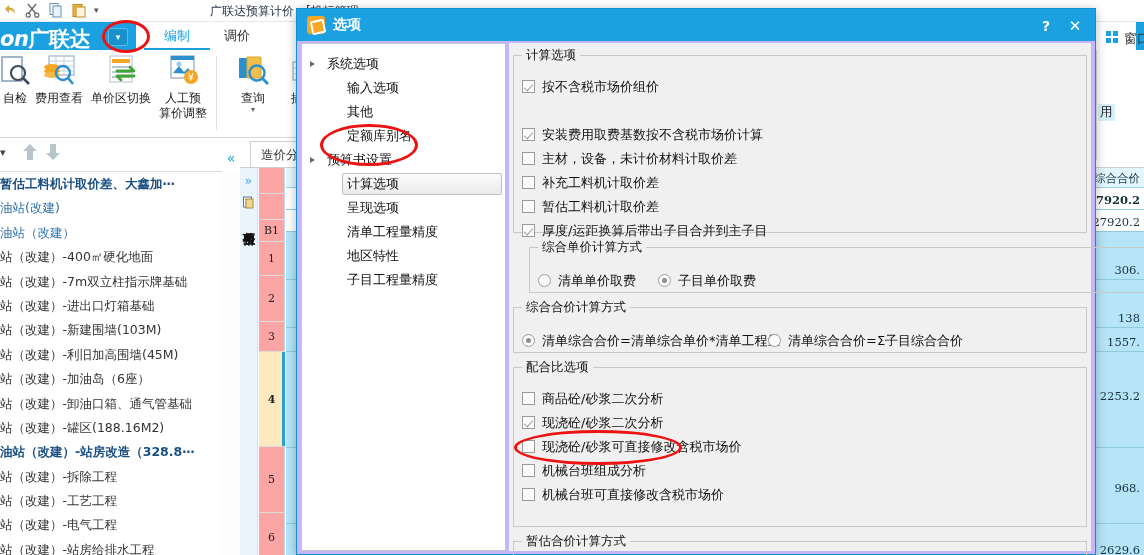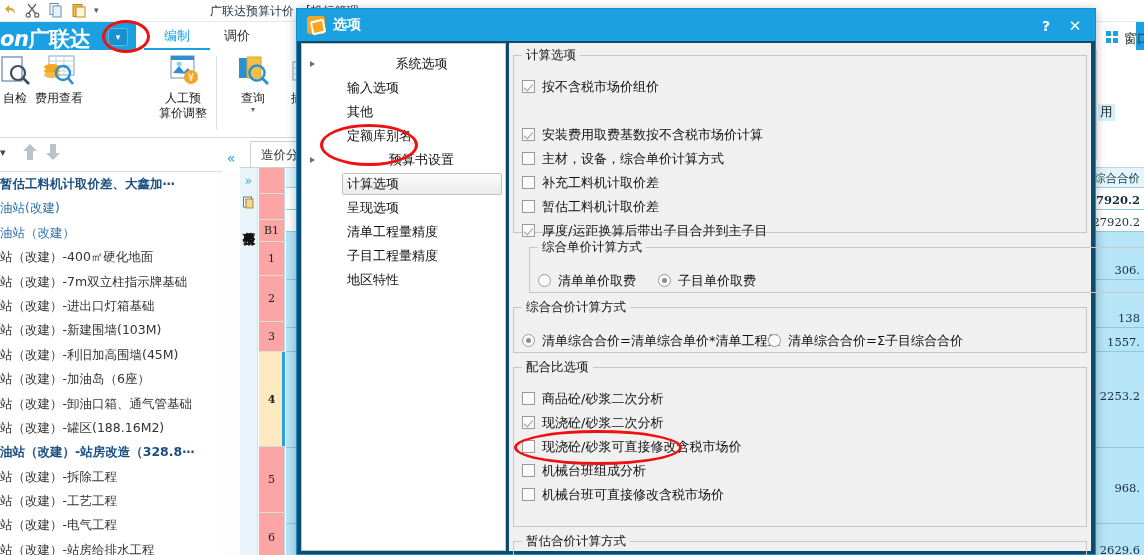--- a/index.html
+++ b/index.html
@@ -170,21 +170,21 @@
     position: absolute; width: 5px; height: 5px; background: #1ba1e2; display: block;
   }
   .right-use {
     position: absolute; left: 1098px; top: 104px;
     font-size: 12.5px; color: #222; background: #d6f0fb; padding: 0 2px;
   }
 
   
   .dlg {
     position: absolute; left: 296px; top: 8px; width: 800px; height: 547px;
-    background: #0c4a6e;
+    background: #c4b5fd;
     border: 1px solid #0f8fd0;
     box-shadow: 0 2px 10px rgba(0,0,0,0.28);
   }
   .dlg-title {
     position: absolute; left: 0; top: 0; width: 798px; height: 32px;
     background: #1ba1e2; color: #ffffff;
   }
   .dlg-ico {
     position: absolute; left: 10px; top: 7px; width: 18px; height: 18px;
     background: #f5a623; border-radius: 3px;
@@ -216,21 +216,21 @@
   }
   .tnode {
     position: relative; height: 24px; line-height: 24px;
     font-size: 13px; color: #111; white-space: nowrap;
   }
   .tnode .tri {
     position: absolute; left: 8px; top: 9px;
     width: 0; height: 0; border-left: 5px solid #6d6d6d;
     border-top: 3.5px solid transparent; border-bottom: 3.5px solid transparent;
   }
-  .tnode.root { padding-left: 36px; text-align: center; }
+  .tnode.root { padding-left: 25px; }
   .tnode.child { padding-left: 45px; }
   .tnode.selected .selbg {
     position: absolute; left: 40px; top: 1px; width: 160px; height: 22px;
     background: linear-gradient(#fbfbfb,#ebebeb);
     border: 1px solid #c0c0c0; border-radius: 2px;
   }
   .tnode.selected span.lbl { position: relative; }
 
   .opt-pane {
     position: absolute; left: 212px; top: 2px; width: 582px; height: 508px;
@@ -345,20 +345,31 @@
             <ellipse cx="11" cy="13" rx="8" ry="3" fill="#f5a623"></ellipse>
             <ellipse cx="11" cy="17" rx="8" ry="3" fill="#f5a623"></ellipse>
             <ellipse cx="11" cy="21" rx="8" ry="3" fill="#f7b94a"></ellipse>
             <circle cx="22" cy="19" r="7" fill="none" stroke="#2c8fd0" stroke-width="2.4"></circle>
             <path d="M27 24 L32 30" stroke="#2c8fd0" stroke-width="2.6"></path>
           </svg>
         </div>
         <span>费用查看</span>
       </div>
 
+      <div class="rb-item" style="left:90px;">
+        <div class="rb-ico">
+          <svg width="36" height="34" viewBox="0 0 36 34">
+            <rect x="7" y="2" width="22" height="26" fill="#fff" stroke="#b9c6d2" stroke-width="1.1"></rect>
+            <rect x="9" y="5" width="18" height="4" fill="#f5a623"></rect>
+            <path d="M9 13 H27 M9 18 H27 M9 23 H27" stroke="#9fb2c2" stroke-width="1.3"></path>
+            <path d="M14 17 H31 L27 13 M31 22 H14 L18 26" fill="none" stroke="#3fa535" stroke-width="2.8" stroke-linecap="round" stroke-linejoin="round"></path>
+          </svg>
+        </div>
+        <span>单价区切换</span>
+      </div>
 
       <div class="rb-item" style="left:152px;">
         <div class="rb-ico">
           <svg width="36" height="34" viewBox="0 0 36 34">
             <rect x="6" y="2" width="23" height="22" fill="#fff" stroke="#8aa6bf" stroke-width="1.2"></rect>
             <rect x="6" y="2" width="23" height="4" fill="#2c8fd0"></rect>
             <path d="M8 19 L14 12 L19 18 L23 14 L27 20 Z" fill="#2c8fd0"></path>
             <circle cx="14" cy="10" r="2.5" fill="#8fd0f0"></circle>
             <circle cx="26" cy="23" r="7" fill="#f5a623"></circle>
             <text x="26" y="27" font-size="10" fill="#fff" text-anchor="middle" font-family="DejaVu Sans">¥</text>
@@ -534,39 +545,39 @@
           <span class="selbg"></span>
           <span class="lbl">计算选项</span>
         </div>
         <div class="tnode child">
           <span class="lbl">呈现选项</span>
         </div>
         <div class="tnode child">
           <span class="lbl">清单工程量精度</span>
         </div>
         <div class="tnode child">
+          <span class="lbl">地区特性</span>
+        </div>
+        <div class="tnode child">
           <span class="lbl">子目工程量精度</span>
-        </div>
-        <div class="tnode child">
-          <span class="lbl">地区特性</span>
         </div>
       </div>
 
       <div class="opt-pane">
 
         <fieldset class="grp" style="left:4px;top:4px;width:574px;height:186px;">
           <legend>计算选项</legend>
           <label class="chk-row" style="left:8px;top:14px;">
             <span class="cbox on"></span><span>按不含税市场价组价</span>
           </label>
           <label class="chk-row" style="left:8px;top:62px;">
             <span class="cbox on"></span><span>安装费用取费基数按不含税市场价计算</span>
           </label>
           <label class="chk-row" style="left:8px;top:86px;">
-            <span class="cbox"></span><span>主材，设备，综合单价计算方式</span>
+            <span class="cbox"></span><span>主材，设备，未计价材料计取价差</span>
           </label>
           <label class="chk-row" style="left:8px;top:110px;">
             <span class="cbox"></span><span>补充工料机计取价差</span>
           </label>
           <label class="chk-row" style="left:8px;top:134px;">
             <span class="cbox"></span><span>暂估工料机计取价差</span>
           </label>
           <label class="chk-row" style="left:8px;top:158px;">
             <span class="cbox on"></span><span>厚度/运距换算后带出子目合并到主子目</span>
           </label>

